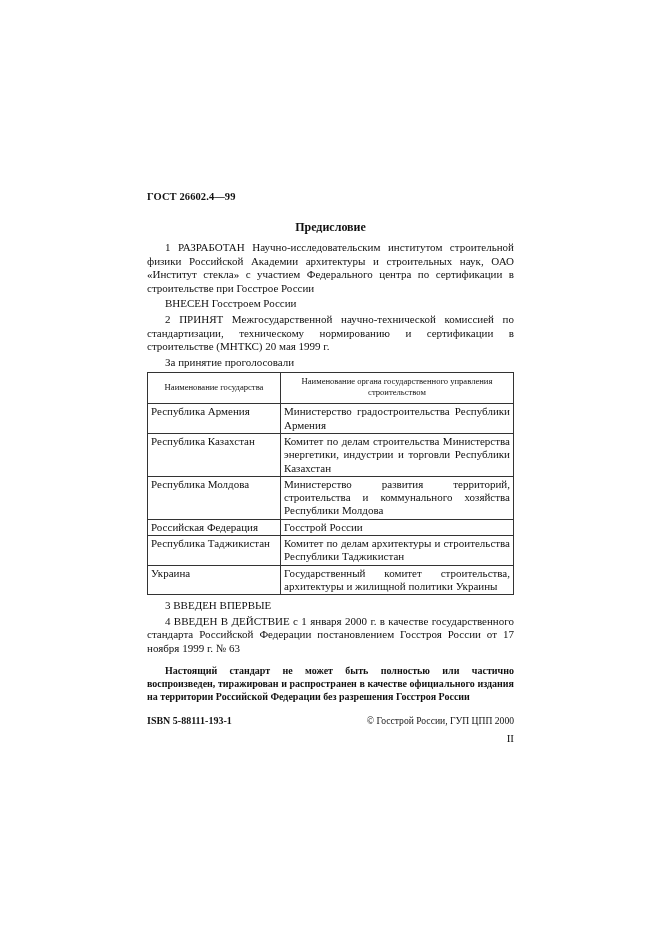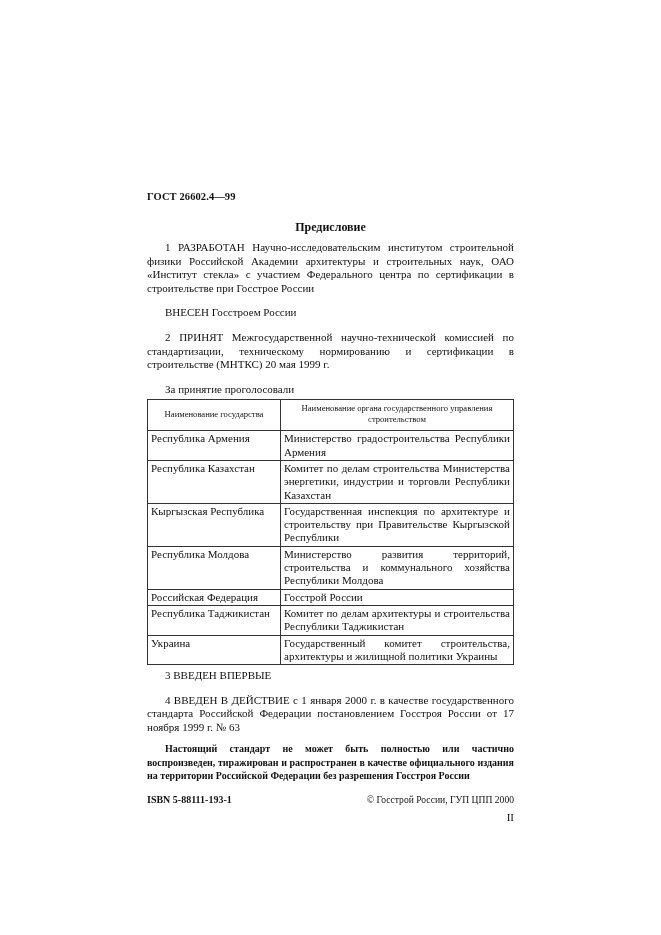--- a/index.html
+++ b/index.html
@@ -37,21 +37,21 @@
       line-height: 15px;
     }
     p.para {
       margin: 0;
       font-size: 11px;
       line-height: 13.6px;
       text-align: justify;
       text-indent: 18px;
       hyphens: manual;
     }
-    p.para + p.para { margin-top: 11px; }
+    p.para + p.para { margin-top: 2px; }
     p.gap { margin-top: 4px !important; }
     table.states {
       width: 367px;
       border-collapse: collapse;
       margin-top: 3px;
       font-size: 11px;
       line-height: 13.3px;
     }
     table.states th, table.states td {
       border: 1px solid #333;
@@ -116,24 +116,20 @@
     <tbody>
       <tr>
         <td>Республика Армения</td>
         <td class="col2">Министерство градостроительства Республики Армения</td>
       </tr>
       <tr>
         <td>Республика Казахстан</td>
         <td class="col2">Комитет по делам строительства Министерства энергетики, индустрии и торговли Республики Казахстан</td>
       </tr>
       <tr>
-        <td>Кыргызская Республика</td>
-        <td class="col2">Государственная инспекция по архитектуре и строительству при Правительстве Кыргызской Республики</td>
-      </tr>
-      <tr>
         <td>Республика Молдова</td>
         <td class="col2">Министерство развития территорий, строительства и коммунального хозяйства Республики Молдова</td>
       </tr>
       <tr>
         <td>Российская Федерация</td>
         <td class="col2">Госстрой России</td>
       </tr>
       <tr>
         <td>Республика Таджикистан</td>
         <td class="col2">Комитет по делам архитектуры и строительства Республики Таджикистан</td>

